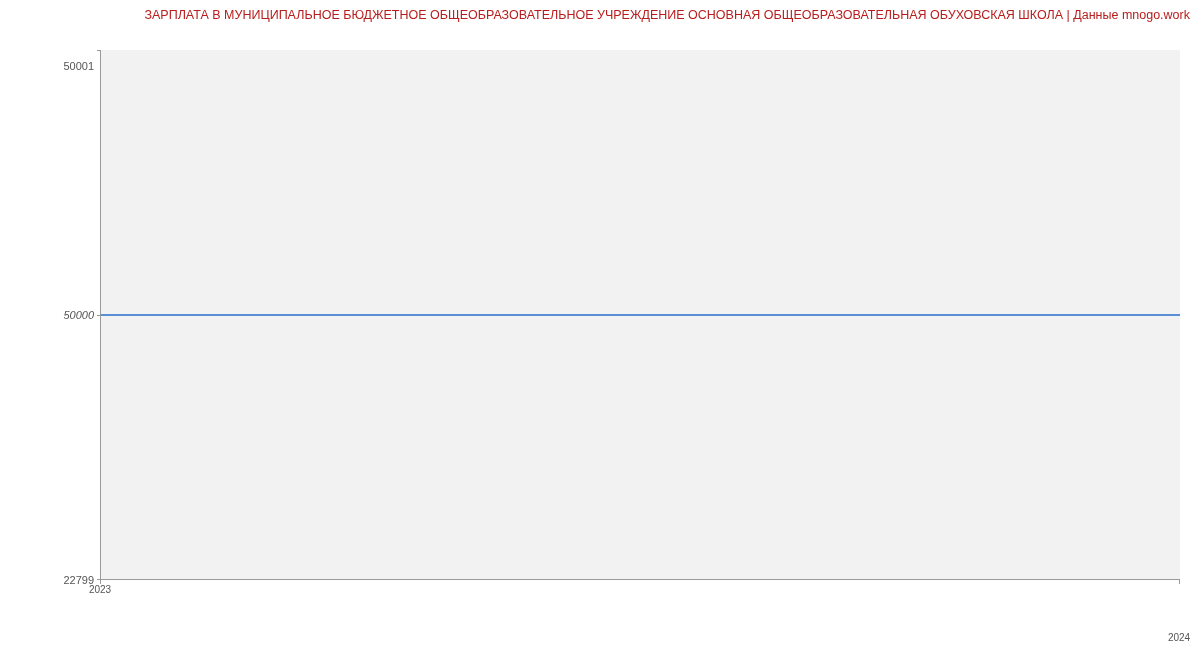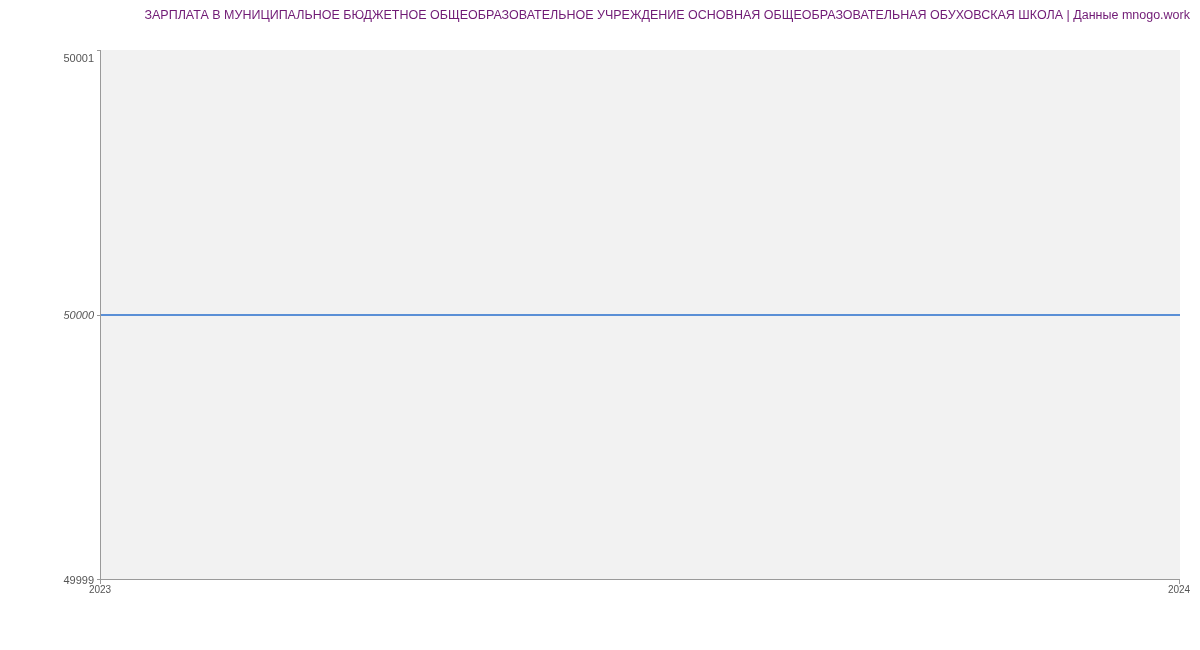--- a/index.html
+++ b/index.html
@@ -8,21 +8,21 @@
       background: #ffffff;
       width: 1200px;
       height: 650px;
       position: relative;
     }
     .title {
       position: absolute;
       top: 8px;
       right: 10px;
       font-size: 12.5px;
-      color: #701a75;
+      color: #b91c1c;
       text-align: left;
       white-space: nowrap;
     }
     .chart-area {
       position: absolute;
       top: 30px;
       left: 100px;
       width: 1080px;
       height: 565px;
     }
@@ -87,22 +87,22 @@
 
 <div class="chart-area">
   <div class="plot-bg">
     <div class="gridline-mid" style="top:265px;"></div>
     <div class="data-line" style="top:264.2px;"></div>
     <div class="y-tick-mark" style="top:0px;"></div>
     <div class="y-tick-mark" style="top:265px;"></div>
     <div class="y-tick-mark" style="top:529px;"></div>
   </div>
 
-  <div class="y-tick" style="top:28px;">50001</div>
+  <div class="y-tick" style="top:36px;">50001</div>
   <div class="y-tick" style="top:285px;font-style:italic;">50000</div>
-  <div class="y-tick" style="top:550px;">49999</div>
+  <div class="y-tick" style="top:550px;">22799</div>
 
   <div class="x-tick-mark" style="left:0px;"></div>
   <div class="x-tick-mark" style="left:1079px;"></div>
 
   <div class="x-tick" style="left:0px;">2023</div>
-  <div class="x-tick" style="left:1079px;">2024</div>
+  <div class="x-tick" style="left:1079px;margin-top:48px;">2024</div>
 </div>
 
 </body></html>

